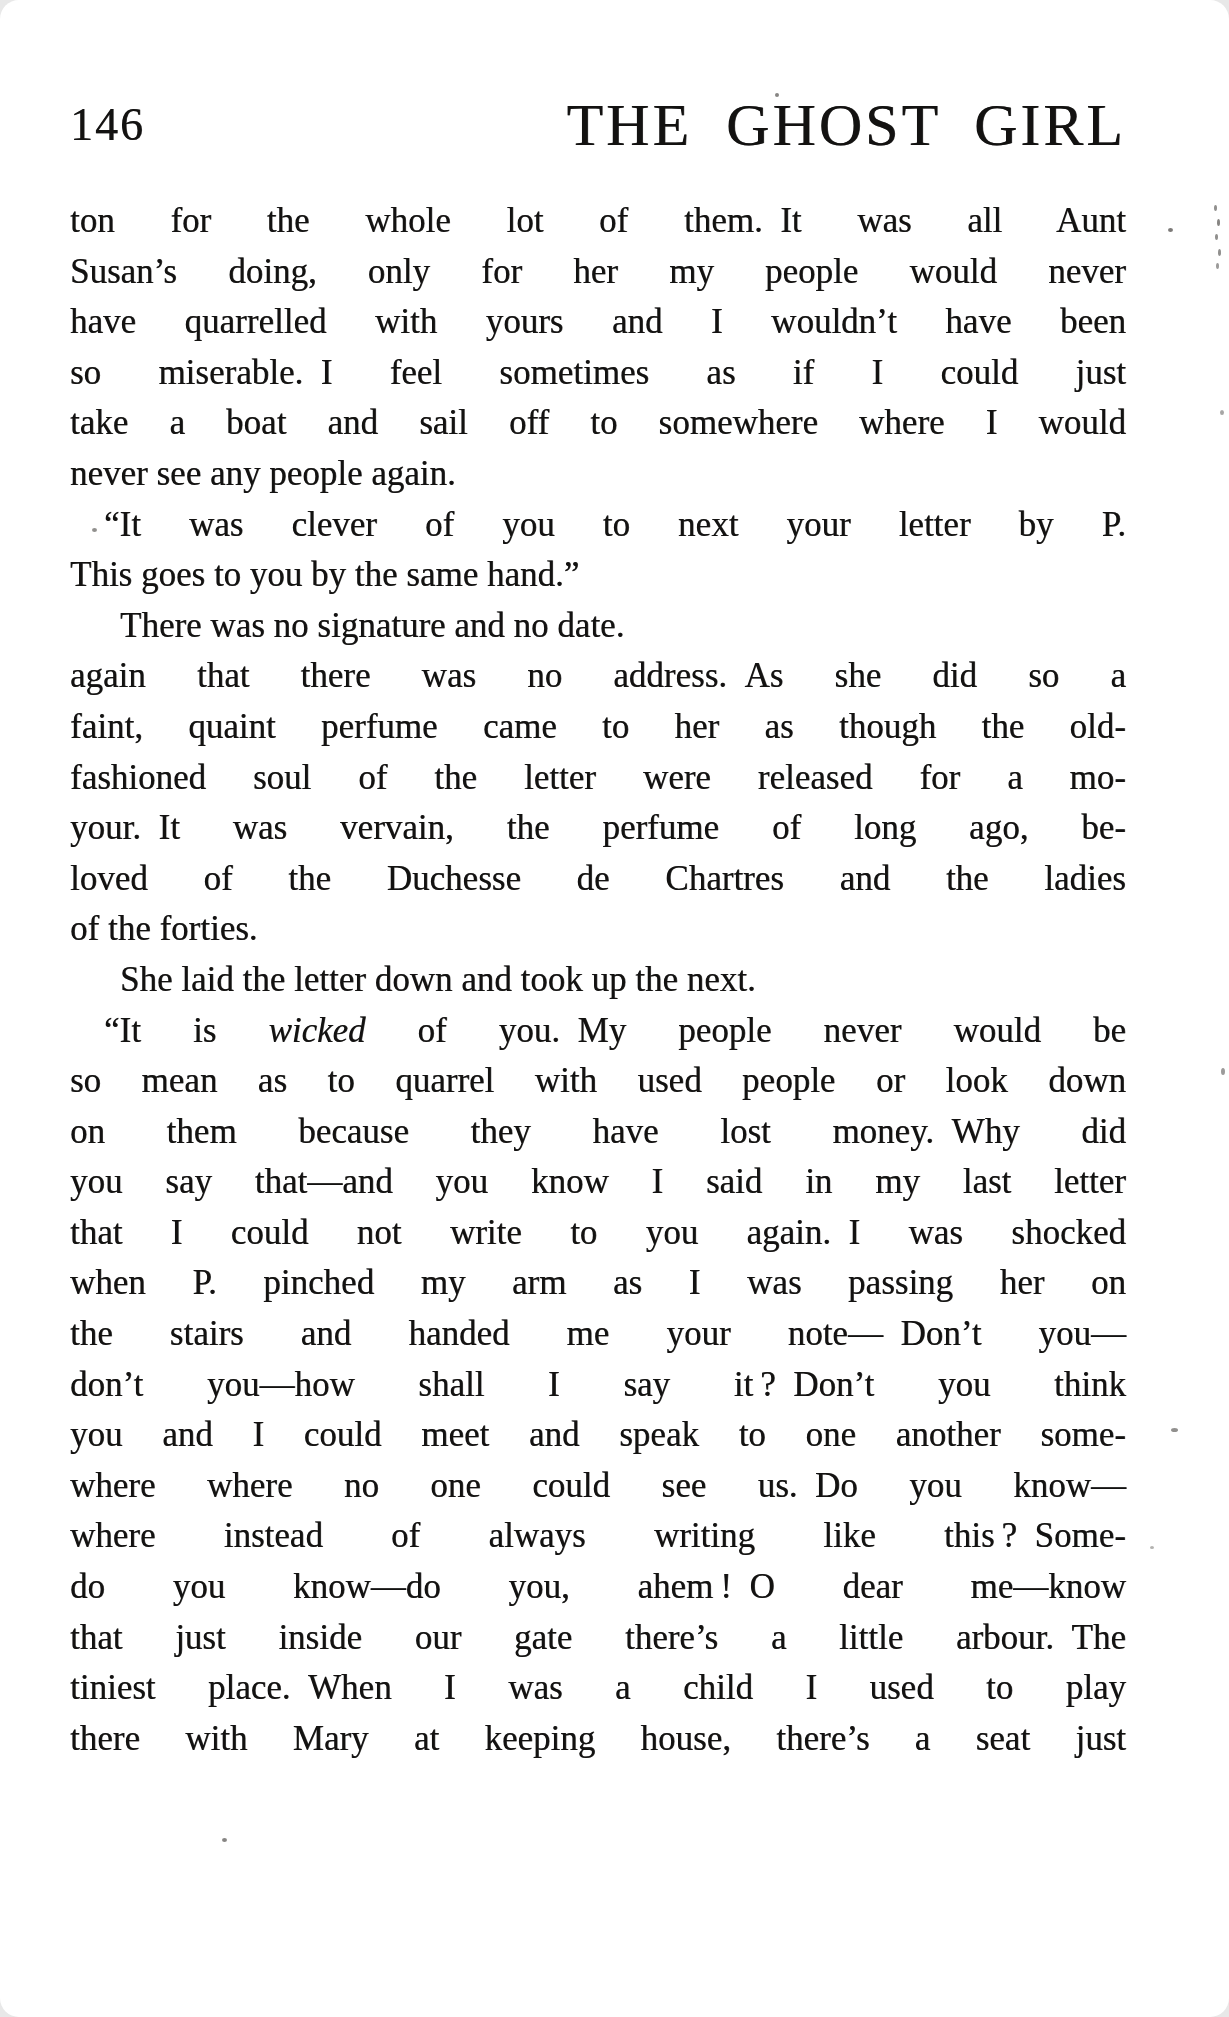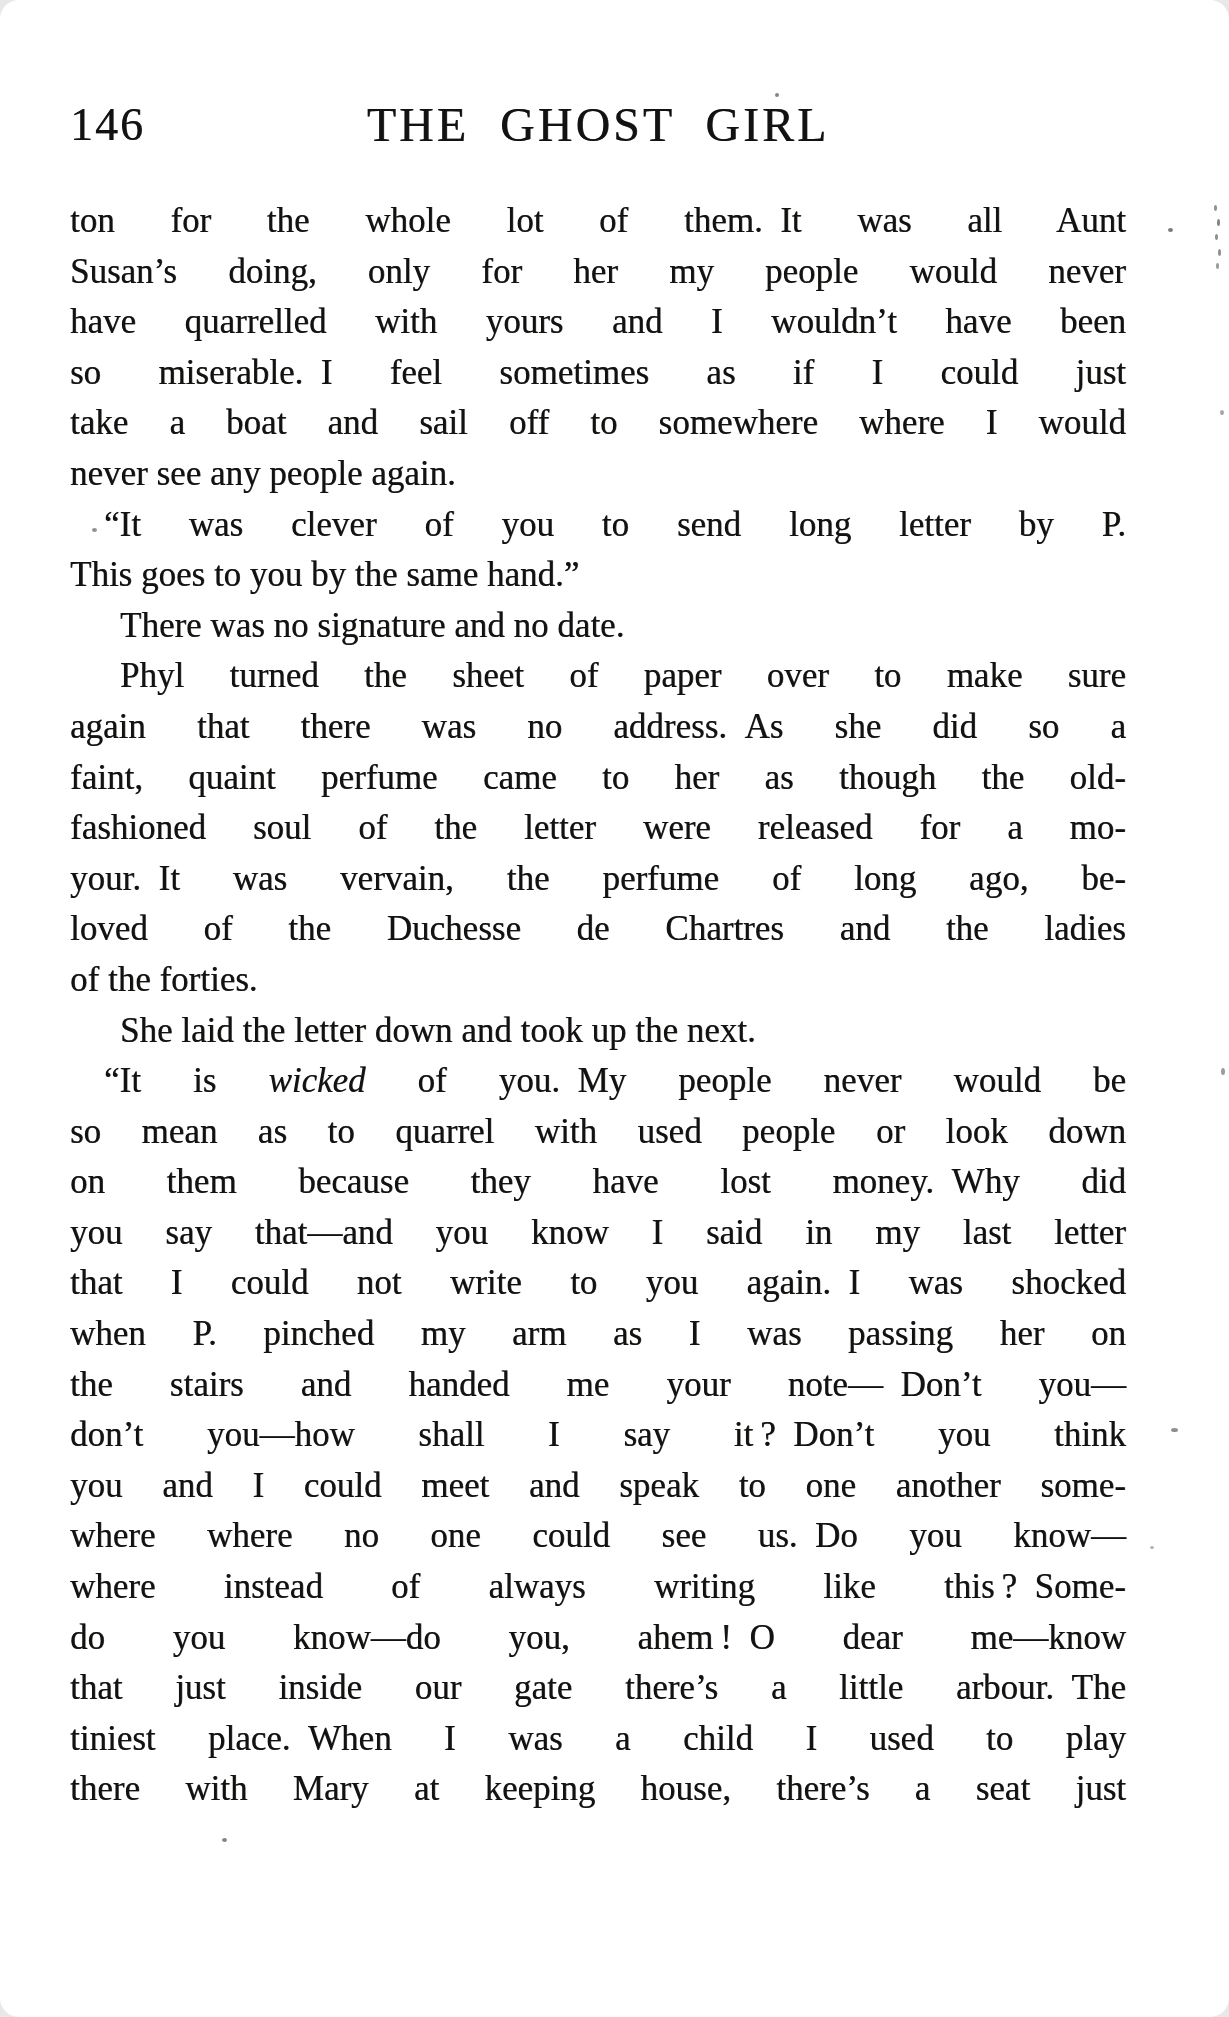--- a/index.html
+++ b/index.html
@@ -15,22 +15,22 @@
   }
   .header{
     position:absolute;left:70px;top:99px;width:1056px;height:54px;
   }
   .pagenum{
     position:absolute;left:0;top:0;
     font-size:46px;line-height:52px;letter-spacing:2px;
     text-shadow:0.5px 0.4px 0 rgba(19,18,17,0.75);
   }
   .title{
-    display:block;text-align:center;
-    font-size:48px;line-height:52px;
+    display:block;text-align:right;
+    font-size:60px;line-height:52px;
     letter-spacing:3px;word-spacing:16px;
     text-shadow:0.5px 0.4px 0 rgba(19,18,17,0.75);
   }
   .body{
     position:absolute;left:70px;top:196px;width:1056px;
     font-size:35px;line-height:50.6px;
     text-shadow:0.5px 0.4px 0 rgba(19,18,17,0.7);
   }
   .line{
     text-align:justify;
@@ -53,24 +53,23 @@
     <span class="pagenum">146</span>
     <span class="title">THE GHOST GIRL</span>
   </div>
   <div class="body" id="body-text">
       <div class="line">ton for the whole lot of them. It was all Aunt</div>
       <div class="line">Susan’s doing, only for her my people would never</div>
       <div class="line">have quarrelled with yours and I wouldn’t have been</div>
       <div class="line">so miserable. I feel sometimes as if I could just</div>
       <div class="line">take a boat and sail off to somewhere where I would</div>
       <div class="line nj">never see any people again.</div>
-      <div class="line ind2">“It was clever of you to send long letter by P.</div>
+      <div class="line ind2">“It was clever of you to next your letter by P.</div>
       <div class="line nj">This goes to you by the same hand.”</div>
       <div class="line nj ind1">There was no signature and no date.</div>
-      <div class="line ind1">Phyl turned the sheet of paper over to make sure</div>
       <div class="line">again that there was no address. As she did so a</div>
       <div class="line">faint, quaint perfume came to her as though the old-</div>
       <div class="line">fashioned soul of the letter were released for a mo-</div>
       <div class="line">your. It was vervain, the perfume of long ago, be-</div>
       <div class="line">loved of the Duchesse de Chartres and the ladies</div>
       <div class="line nj">of the forties.</div>
       <div class="line nj ind1">She laid the letter down and took up the next.</div>
       <div class="line ind2">“It is <i>wicked</i> of you. My people never would be</div>
       <div class="line">so mean as to quarrel with used people or look down</div>
       <div class="line">on them because they have lost money. Why did</div>

